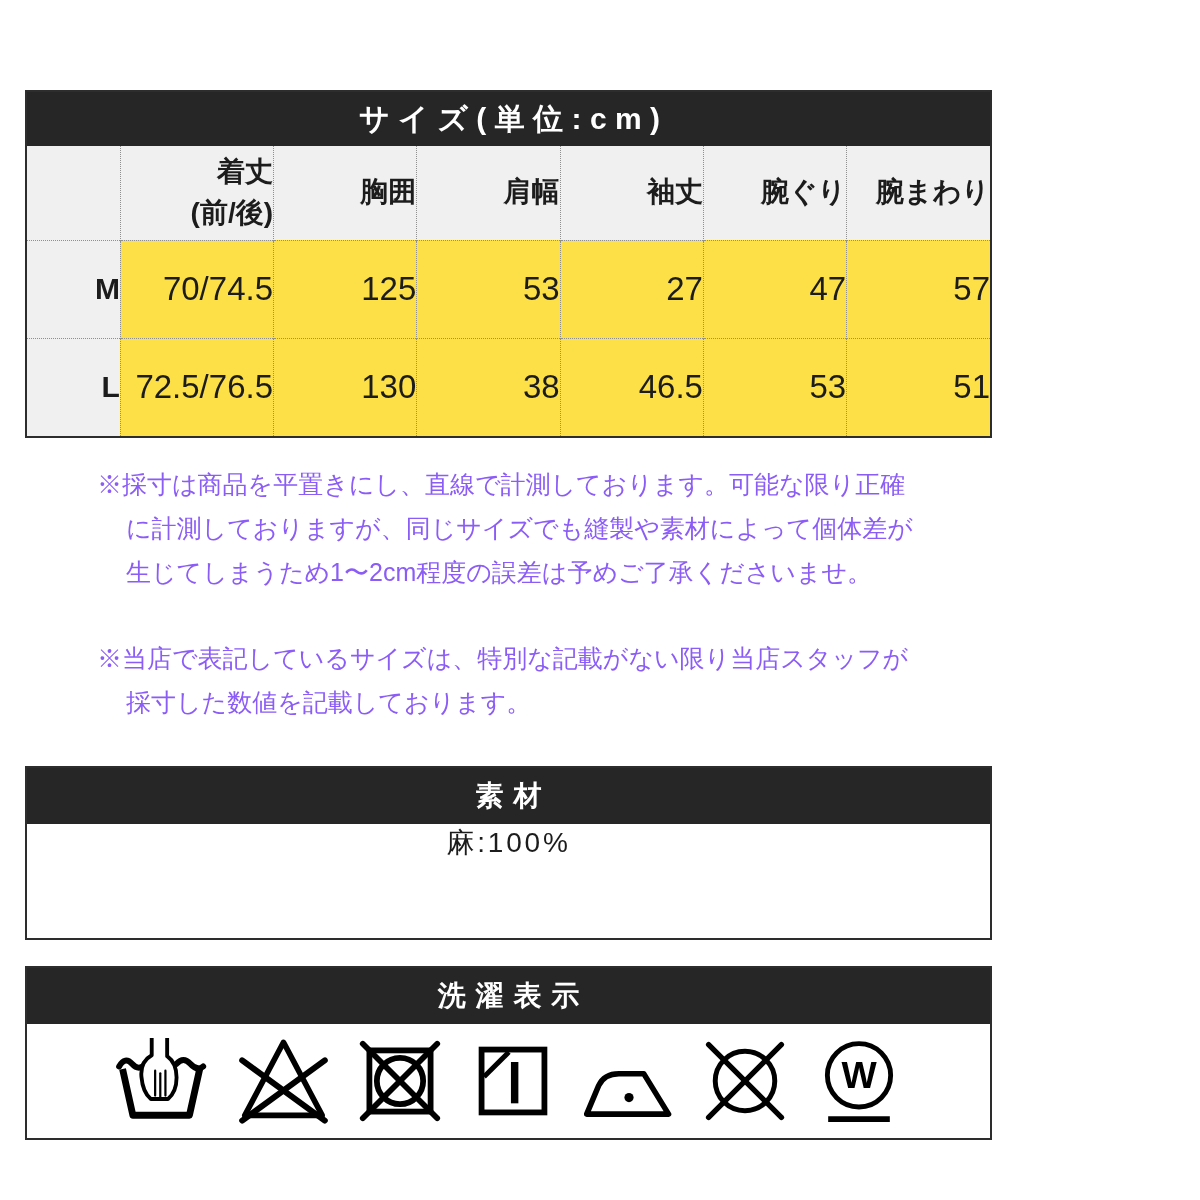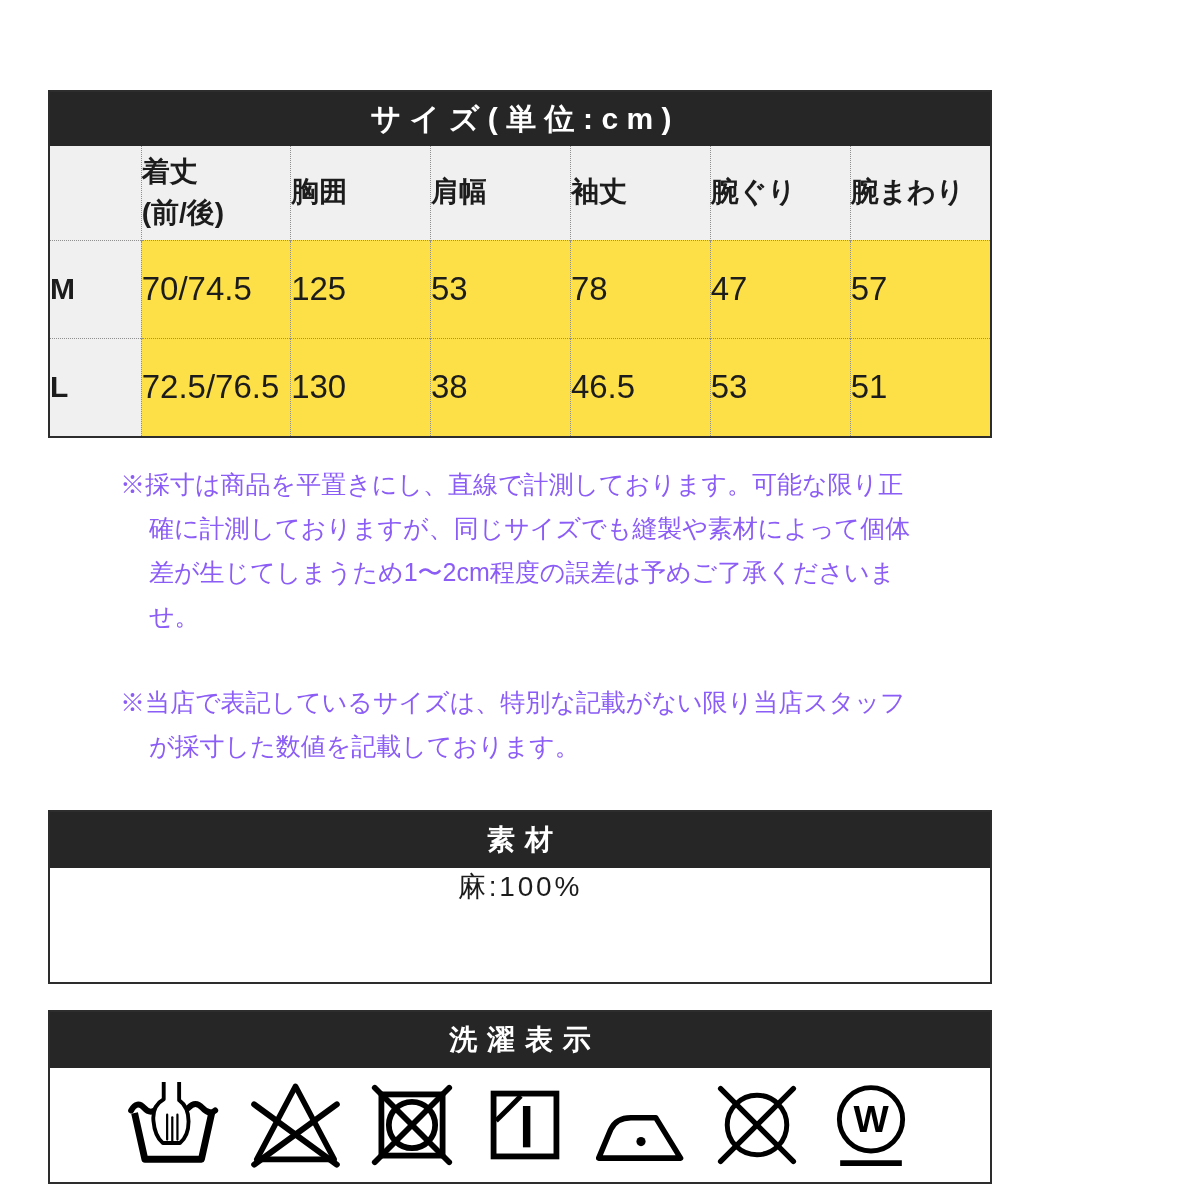--- a/index.html
+++ b/index.html
@@ -2,40 +2,40 @@
 <html><head>
 <meta charset="utf-8">
 <style>
   * { margin: 0; padding: 0; box-sizing: border-box; }
   html, body { background: #ffffff; }
   body {
     width: 1200px; height: 1200px;
     font-family: "Liberation Sans", sans-serif;
     color: #1c1c1c;
   }
-  .page { width: 1040px; height: 1200px; padding: 90px 48px 0 48px; }
+  .page { width: 1040px; height: 1200px; padding: 90px 48px 0 25px; }
 
   
   .bar {
     background: #262626;
     color: #ffffff;
     display: flex; align-items: center; justify-content: center;
     font-weight: bold;
     letter-spacing: 0.35em;
     text-indent: 0.35em;
   }
 
   
   .size-box { border: 2px solid #2d2d2d; }
   .size-box .bar { height: 54px; font-size: 30px; letter-spacing: 0.28em; }
   table.size-table {
     width: 100%;
     border-collapse: collapse;
     table-layout: fixed;
-    text-align: left;
+    text-align: right;
   }
   .size-table col.c0 { width: 9.7%; }
   .size-table col.c1 { width: 15.9%; }
   .size-table th, .size-table td { vertical-align: middle; }
   .size-table thead th {
     background: #f0f0f0;
     font-size: 28px; font-weight: bold;
     height: 94px;
     line-height: 1.45;
   }
@@ -115,21 +115,21 @@
           <th>腕ぐり</th>
           <th>腕まわり</th>
         </tr>
       </thead>
       <tbody>
         <tr>
           <th>M</th>
           <td>70/74.5</td>
           <td>125</td>
           <td>53</td>
-          <td>78</td>
+          <td>27</td>
           <td>47</td>
           <td>57</td>
         </tr>
         <tr>
           <th>L</th>
           <td>72.5/76.5</td>
           <td>130</td>
           <td>38</td>
           <td>46.5</td>
           <td>53</td>

